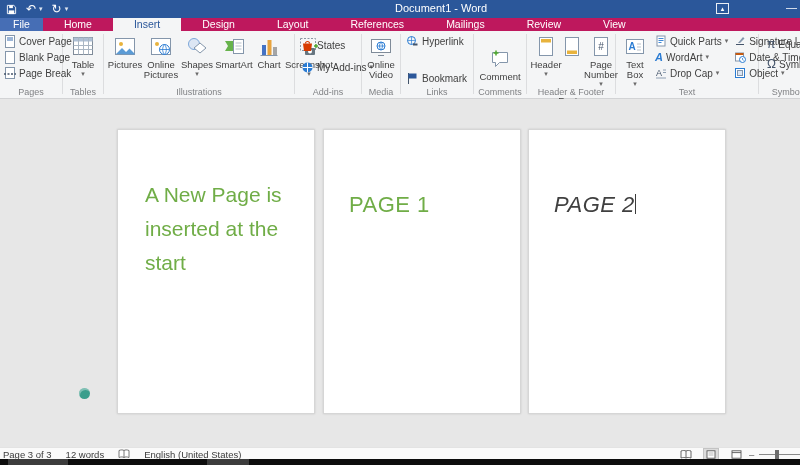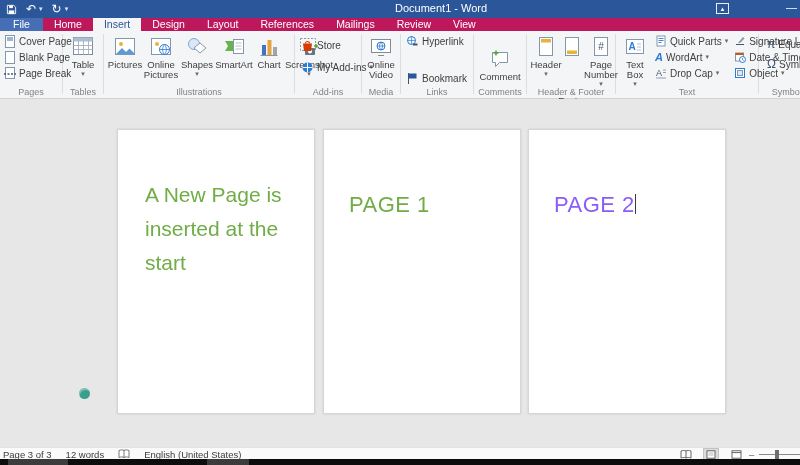--- a/index.html
+++ b/index.html
@@ -11,21 +11,21 @@
   .qat { position:absolute; left:6px; top:1px; display:flex; align-items:center; gap:9px; color:#fff; }
   .qat .glyph { font-size:12px; line-height:16px; color:#fff; }
   .qat .mini-caret { font-size:7px; opacity:.85; margin-left:-6px; }
   .doc-title { position:absolute; left:395px; top:2px; color:#fff; font-size:11px; white-space:nowrap; }
   .ribbon-display-btn { position:absolute; left:716px; top:3px; width:13px; height:11px; border:1px solid rgba(255,255,255,.9); display:flex; align-items:center; justify-content:center; color:#fff; font-size:7px; }
   .min-btn { position:absolute; left:786px; top:1px; color:#fff; font-size:11px; }
   .sign-in { position:absolute; left:787px; top:21px; color:#fff; font-size:10px; width:13px; overflow:hidden; white-space:nowrap; }
 
   
   .tabrow { position:absolute; left:0; top:18px; width:800px; height:13px; background:#be185d; display:flex; align-items:stretch; }
-  .tab { color:#fff; font-size:10.5px; line-height:13px; padding:0 11px; white-space:nowrap; }
+  .tab { color:#fff; font-size:10.5px; line-height:13px; padding:0 21px; white-space:nowrap; }
   .tab.file { background:#466eb5; padding:0 13px; }
   .tab.active { background:#f4f5f6; color:#2b579a; }
   .tellme { display:flex; align-items:center; gap:5px; color:rgba(255,255,255,.8); font-size:10.5px; padding-left:10px; white-space:nowrap; }
 
   
   .ribbon { position:absolute; left:0; top:31px; width:800px; height:68px; background:#f4f5f6; border-bottom:1px solid #d2d3d5; display:flex; }
   .grp { position:relative; display:flex; flex-direction:column; padding:3px 2px 13px; flex:none; }
   .grp-label { position:absolute; bottom:1px; left:0; width:100%; text-align:center; font-size:9px; color:#808285; white-space:nowrap; overflow:hidden; }
   .vdiv { width:1px; background:#dcdddf; margin:3px 0 4px; flex:none; }
   .stack { display:flex; flex-direction:column; justify-content:flex-start; gap:2px; }
@@ -231,21 +231,21 @@
 
   <div class="grp" style="width:66px;">
     <div class="stack" style="gap:8px; padding:4px 0 0 4px;">
       <div class="small-item">
         <span>
             <svg width="13" height="13" viewBox="0 0 13 13">
               <path d="M2 4.5h9l-1 7.5H3z" fill="#d83b01"></path>
               <path d="M4.5 4.5a2 2 0 014 0" fill="none" stroke="#d83b01" stroke-width="1.2"></path>
             </svg>
           </span>
-        <span>Store</span>
+        <span>States</span>
       </div>
       <div class="small-item">
         <span>
             <svg width="13" height="13" viewBox="0 0 13 13">
               <circle cx="6.5" cy="6.5" r="5" fill="#2b7cd3"></circle>
               <path d="M6.5 1.5v10M1.5 6.5h10" stroke="#fff" stroke-width="1"></path>
             </svg>
           </span>
         <span>My Add-ins</span>
         <span class="caret"></span>
@@ -454,21 +454,21 @@
 </div>
 
 <div class="canvas">
   <div class="page p1">
     <div class="page-text" style="color: rgb(112, 173, 71);">A New Page is inserted at the start</div>
   </div>
   <div class="page p2">
     <div class="page-text" style="color: rgb(112, 173, 71);">PAGE 1</div>
   </div>
   <div class="page p3">
-    <div class="page-text" style="color: #8b5cf6;"><span>PAGE 2</span><span class="cursor"></span></div>
+    <div class="page-text" style="color: #404040; font-style: italic;"><span>PAGE 2</span><span class="cursor"></span></div>
   </div>
   <div class="presence-dot"></div>
 </div>
 
 <div class="statusbar">
   <div class="sb-left">
     <span class="sb-item">Page 3 of 3</span>
     <span class="sb-item">12 words</span>
     <span class="sb-item">
       <svg width="12" height="10" viewBox="0 0 12 10">

